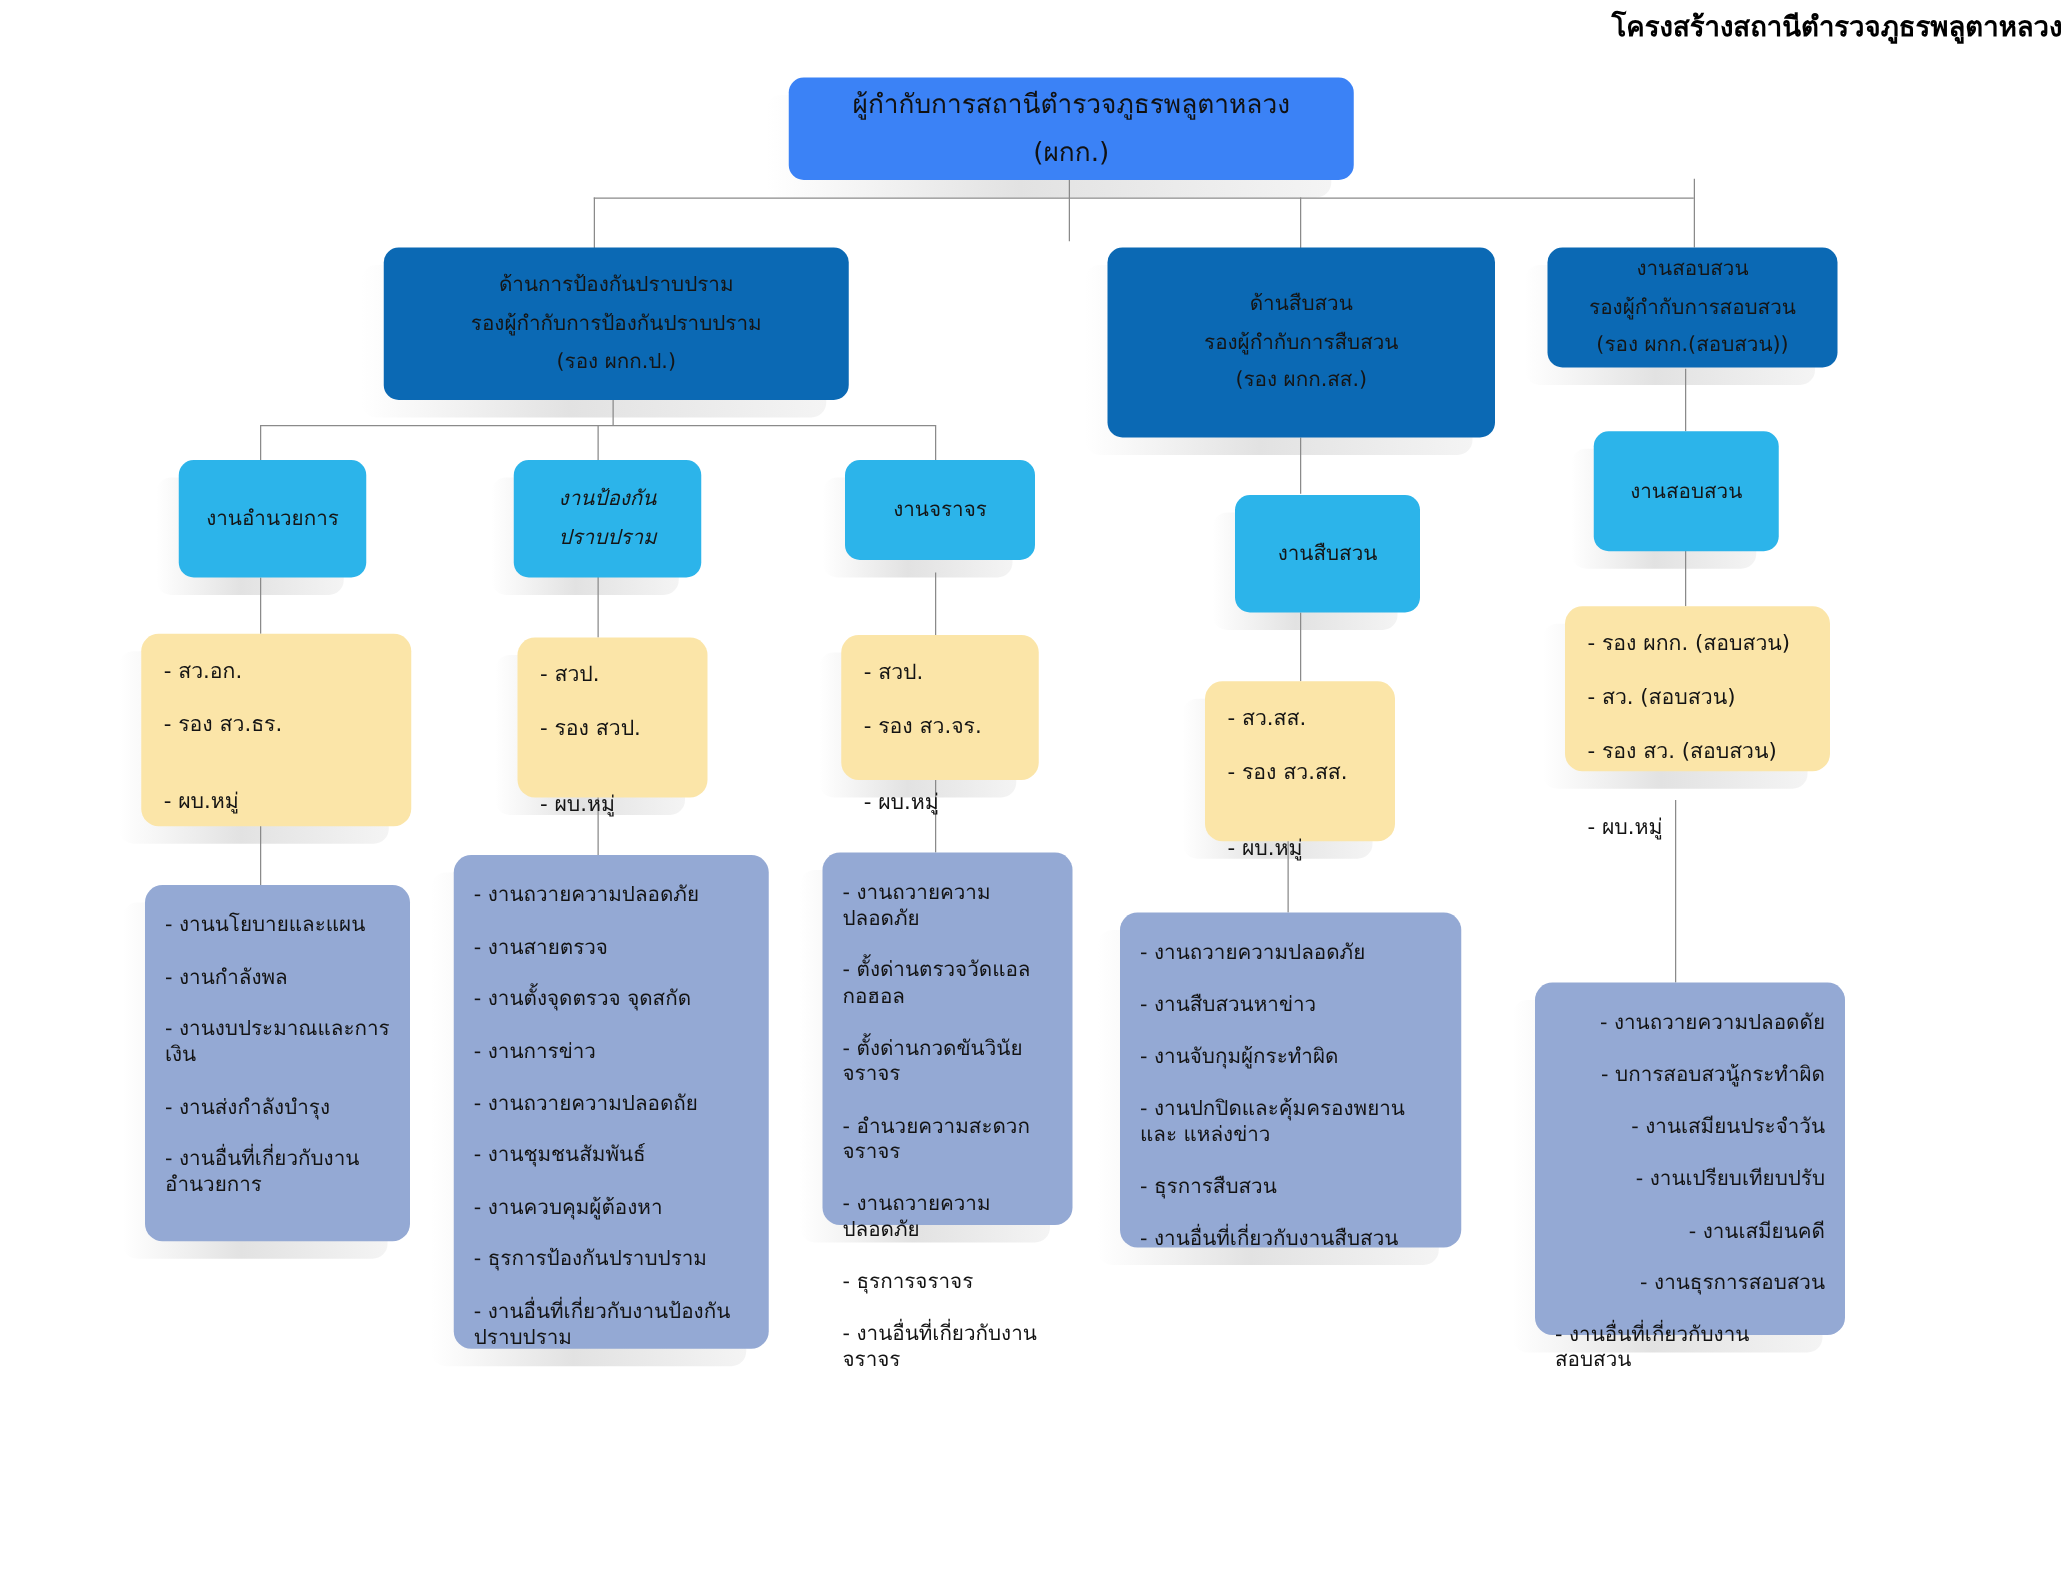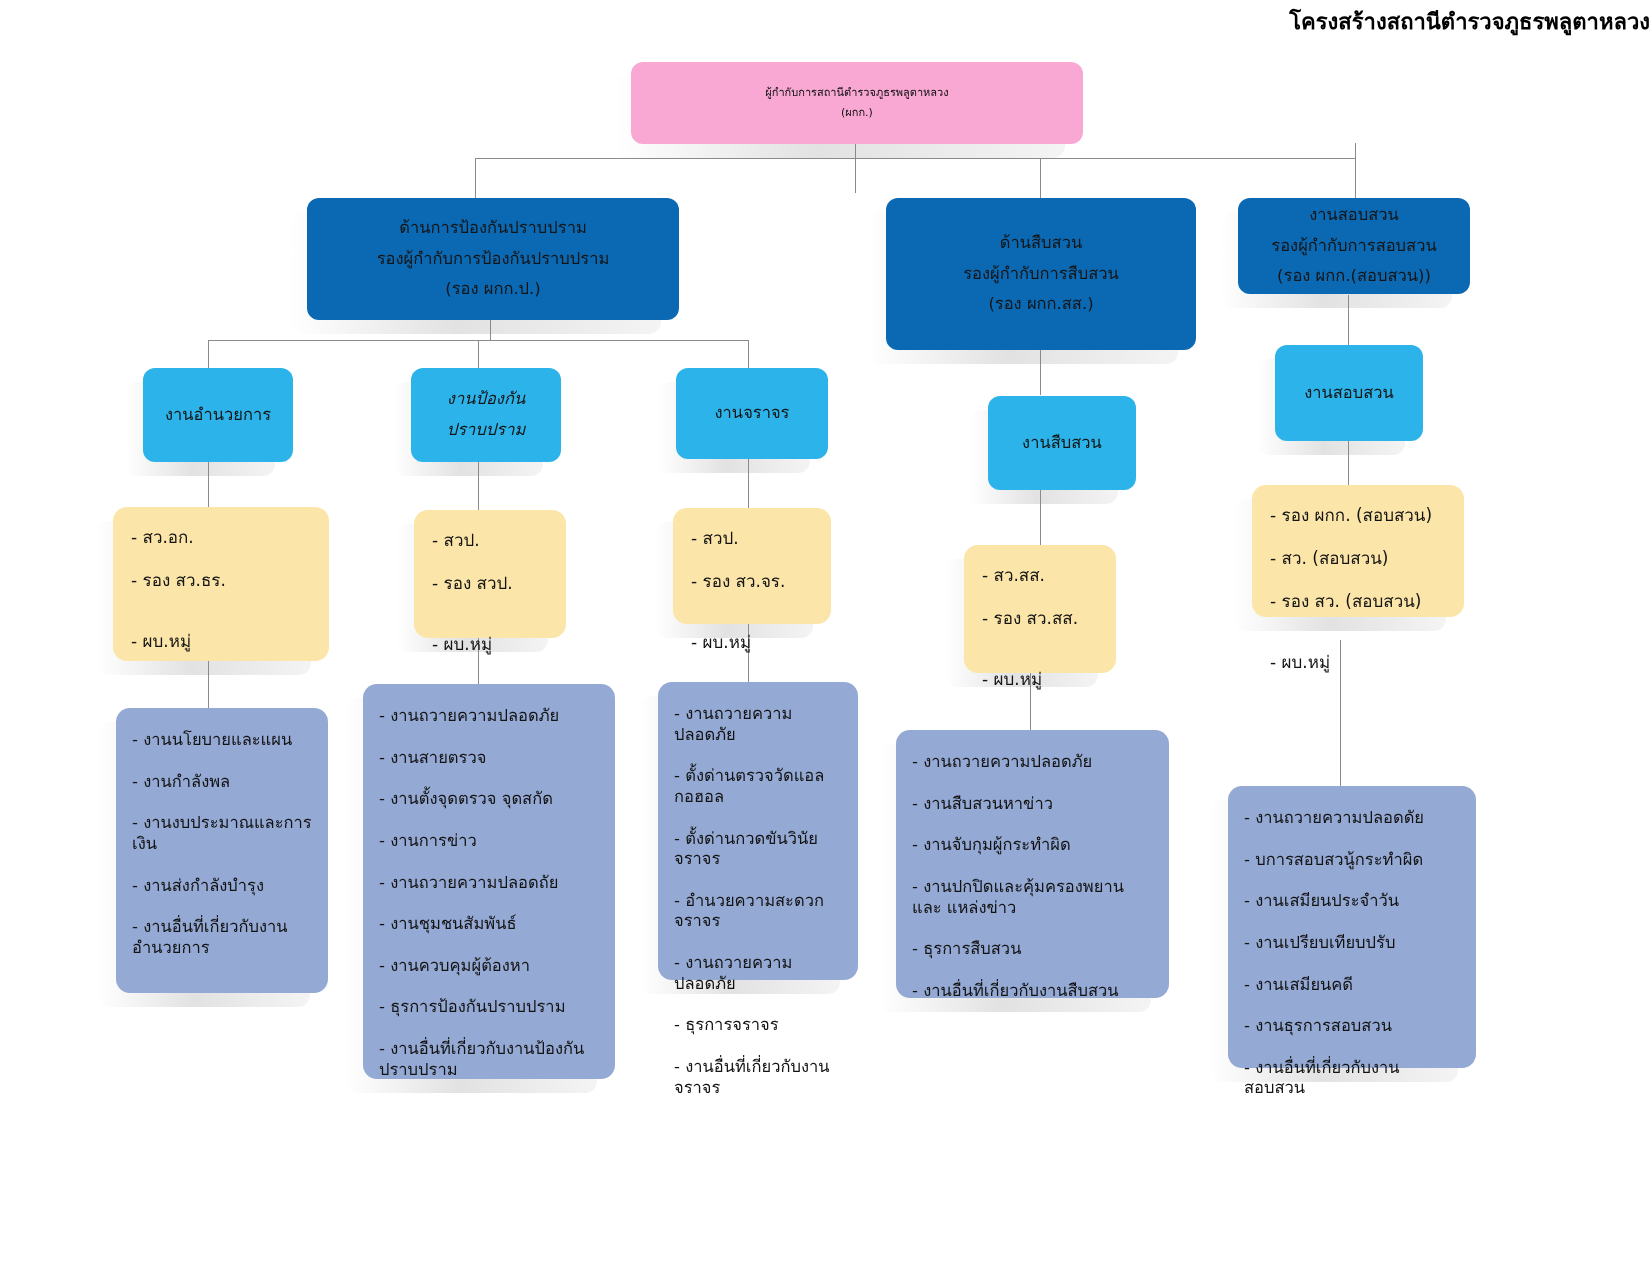--- a/index.html
+++ b/index.html
@@ -38,23 +38,23 @@
     width:100%;height:100%;
     border-radius:12px;
     background:linear-gradient(90deg,#ffffff 0%,#e2e2e2 45%,#f4f4f4 100%);
     z-index:-1;
   }
 
   .node .line{display:block;}
 
   
   .n-root{
-    background:#f9a8d4;
+    background:#3b82f6;
     color:#111;
-    font-size:11px;
+    font-size:21px;
   }
   
   .n-blue{
     background:#0b69b4;
     color:#151515;
     font-size:16.5px;
   }
   
   .n-cyan{
     background:#2cb4ea;
@@ -164,21 +164,21 @@
 
   <div class="node n-cyan" style="left:143px;top:368px;width:150px;height:94px;">
     <span class="line">งานอำนวยการ</span>
   </div>
 
   <div class="node n-cyan" style="left:411px;top:368px;width:150px;height:94px;font-style:italic;">
     <span class="line">งานป้องกัน</span>
     <span class="line">ปราบปราม</span>
   </div>
 
-  <div class="node n-cyan" style="left:676px;top:368px;width:152px;height:91px;">
+  <div class="node n-cyan" style="left:676px;top:368px;width:152px;height:80px;">
     <span class="line">งานจราจร</span>
   </div>
 
   <div class="node n-cyan" style="left:988px;top:396px;width:148px;height:94px;">
     <span class="line">งานสืบสวน</span>
   </div>
 
   <div class="node n-cyan" style="left:1275px;top:345px;width:148px;height:96px;">
     <span class="line">งานสอบสวน</span>
   </div>
@@ -246,21 +246,21 @@
 
   <div class="node n-slate" style="left:896px;top:730px;width:273px;height:268px;">
     <span class="line">- งานถวายความปลอดภัย</span>
     <span class="line">- งานสืบสวนหาข่าว</span>
     <span class="line">- งานจับกุมผู้กระทำผิด</span>
     <span class="line">- งานปกปิดและคุ้มครองพยานและ แหล่งข่าว</span>
     <span class="line">- ธุรการสืบสวน</span>
     <span class="line">- งานอื่นที่เกี่ยวกับงานสืบสวน</span>
   </div>
 
-  <div class="node n-slate" style="left:1228px;top:786px;width:248px;height:282px;">
+  <div class="node n-slate" style="left:1228px;top:786px;width:248px;height:282px;align-items:flex-end;">
     <span class="line">- งานถวายความปลอดดัย</span>
     <span class="line">- บการสอบสวนู้กระทำผิด</span>
     <span class="line">- งานเสมียนประจำวัน</span>
     <span class="line">- งานเปรียบเทียบปรับ</span>
     <span class="line">- งานเสมียนคดี</span>
     <span class="line">- งานธุรการสอบสวน</span>
     <span class="line">- งานอื่นที่เกี่ยวกับงานสอบสวน</span>
   </div>
 
 </div>

